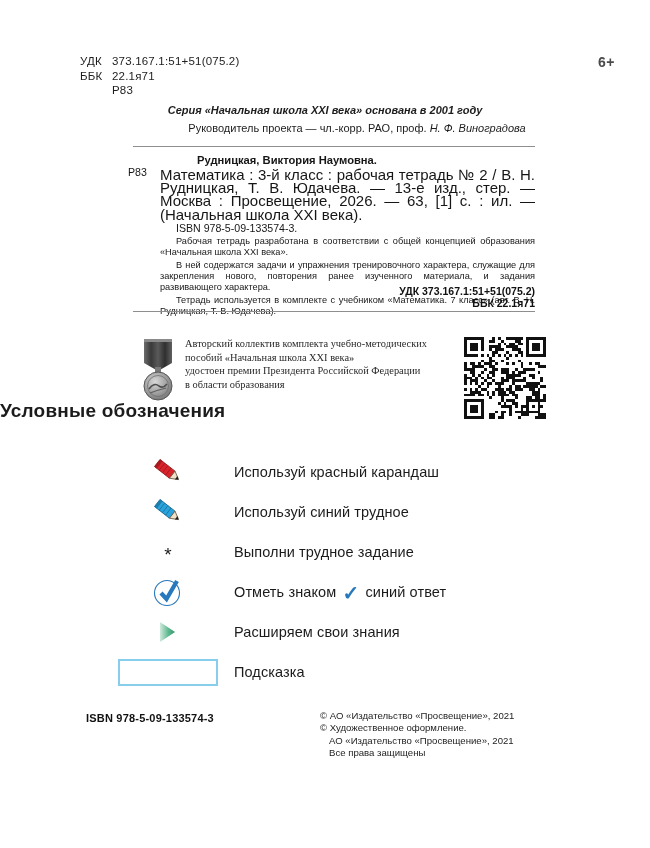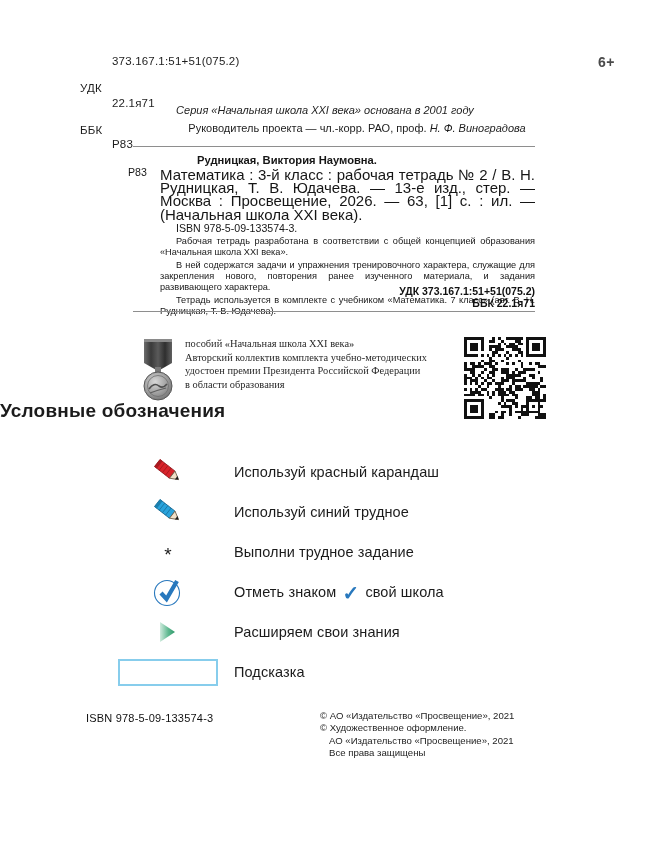--- a/index.html
+++ b/index.html
@@ -30,21 +30,20 @@
     letter-spacing: 0.2px;
     color: #1d1d1d;
   }
   .udk-row {
     display: flex;
     white-space: pre;
   }
   .udk-key {
     width: 32px;
     flex: none;
-    margin-top: 27px;
   }
   .udk-val { flex: none; }
 
   .age-mark {
     position: absolute;
     right: 35px;
     top: 54px;
     font-size: 14px;
     font-weight: bold;
     color: #4a4a4a;
@@ -55,21 +54,21 @@
   .series-line {
     position: absolute;
     left: 0;
     width: 650px;
     text-align: center;
     font-size: 11px;
     color: #1d1d1d;
   }
   .series-line.one { top: 104px; }
   .series-line.two { top: 122px; font-size: 11px; padding-left: 32px; }
-  .ital { font-style: italic; font-weight: normal; }
+  .ital { font-style: italic; font-weight: bold; }
   .ital-thin { font-style: italic; }
 
   
   .rule {
     position: absolute;
     left: 133px;
     width: 402px;
     height: 1px;
     background: #8e8e8e;
   }
@@ -227,21 +226,21 @@
     background: #ffffff;
     box-sizing: border-box;
   }
 
   
   .isbn-footer {
     position: absolute;
     left: 86px;
     top: 712px;
     font-size: 11px;
-    font-weight: normal;
+    font-weight: bold;
     letter-spacing: 0.2px;
     color: #111;
   }
   .copyright {
     position: absolute;
     left: 320px;
     top: 710px;
     font-size: 9.6px;
     line-height: 12.3px;
     color: #1d1d1d;
@@ -316,22 +315,22 @@
       <rect x="4" y="2" width="28" height="3" fill="#8a8a8a"></rect>
       <rect x="15" y="30" width="6" height="8" fill="#7a7a7a"></rect>
       <circle cx="18" cy="49" r="14" fill="url(#medalG)" stroke="#575757" stroke-width="1"></circle>
       <circle cx="18" cy="49" r="10.5" fill="none" stroke="#6f6f6f" stroke-width="0.8"></circle>
       <path d="M9 52 q5 -7 10 -3 q4 3 8 -2" fill="none" stroke="#4f4f4f" stroke-width="1.6"></path>
       <path d="M10 56 q8 -3 16 -5" fill="none" stroke="#5e5e5e" stroke-width="1.2"></path>
     </svg>
   </div>
 
   <div class="award-text">
+    <div>Авторский коллектив комплекта учебно-методических</div>
     <div>пособий «Начальная школа XXI века»</div>
-    <div>Авторский коллектив комплекта учебно-методических</div>
     <div>удостоен премии Президента Российской Федерации</div>
     <div>в области образования</div>
   </div>
 
   <div class="qr">
     <svg id="qr-svg" width="82" height="82" viewBox="0 0 29 29" shape-rendering="crispEdges">
       <rect width="29" height="29" fill="#ffffff"></rect>
       <g id="qr-cells" fill="#111111">
           <rect x="0" y="0" width="1" height="1"></rect>
           <rect x="1" y="0" width="1" height="1"></rect>
@@ -774,21 +773,21 @@
       <div class="legend-label">Выполни трудное задание</div>
     </div>
 
     <div class="legend-row">
       <div class="legend-icon">
         <svg width="34" height="34" viewBox="0 0 34 34">
           <circle cx="16" cy="18" r="12.5" fill="#ffffff" stroke="#2878bd" stroke-width="1.1"></circle>
           <path d="M10 18 L15.5 24 L26 6" fill="none" stroke="#2878bd" stroke-width="4.2" stroke-linecap="butt" stroke-linejoin="miter"></path>
         </svg>
       </div>
-      <div class="legend-label"><span>Отметь знаком </span><span class="check-inline">✓</span><span> свой школа</span></div>
+      <div class="legend-label"><span>Отметь знаком </span><span class="check-inline">✓</span><span> синий ответ</span></div>
     </div>
 
     <div class="legend-row">
       <div class="legend-icon">
         <svg width="24" height="26" viewBox="0 0 24 26">
           <defs>
             <linearGradient id="triG" x1="0" y1="0" x2="1" y2="0">
               <stop offset="0%" stop-color="#cfeadd"></stop>
               <stop offset="55%" stop-color="#5fb991"></stop>
               <stop offset="100%" stop-color="#2e9768"></stop>

